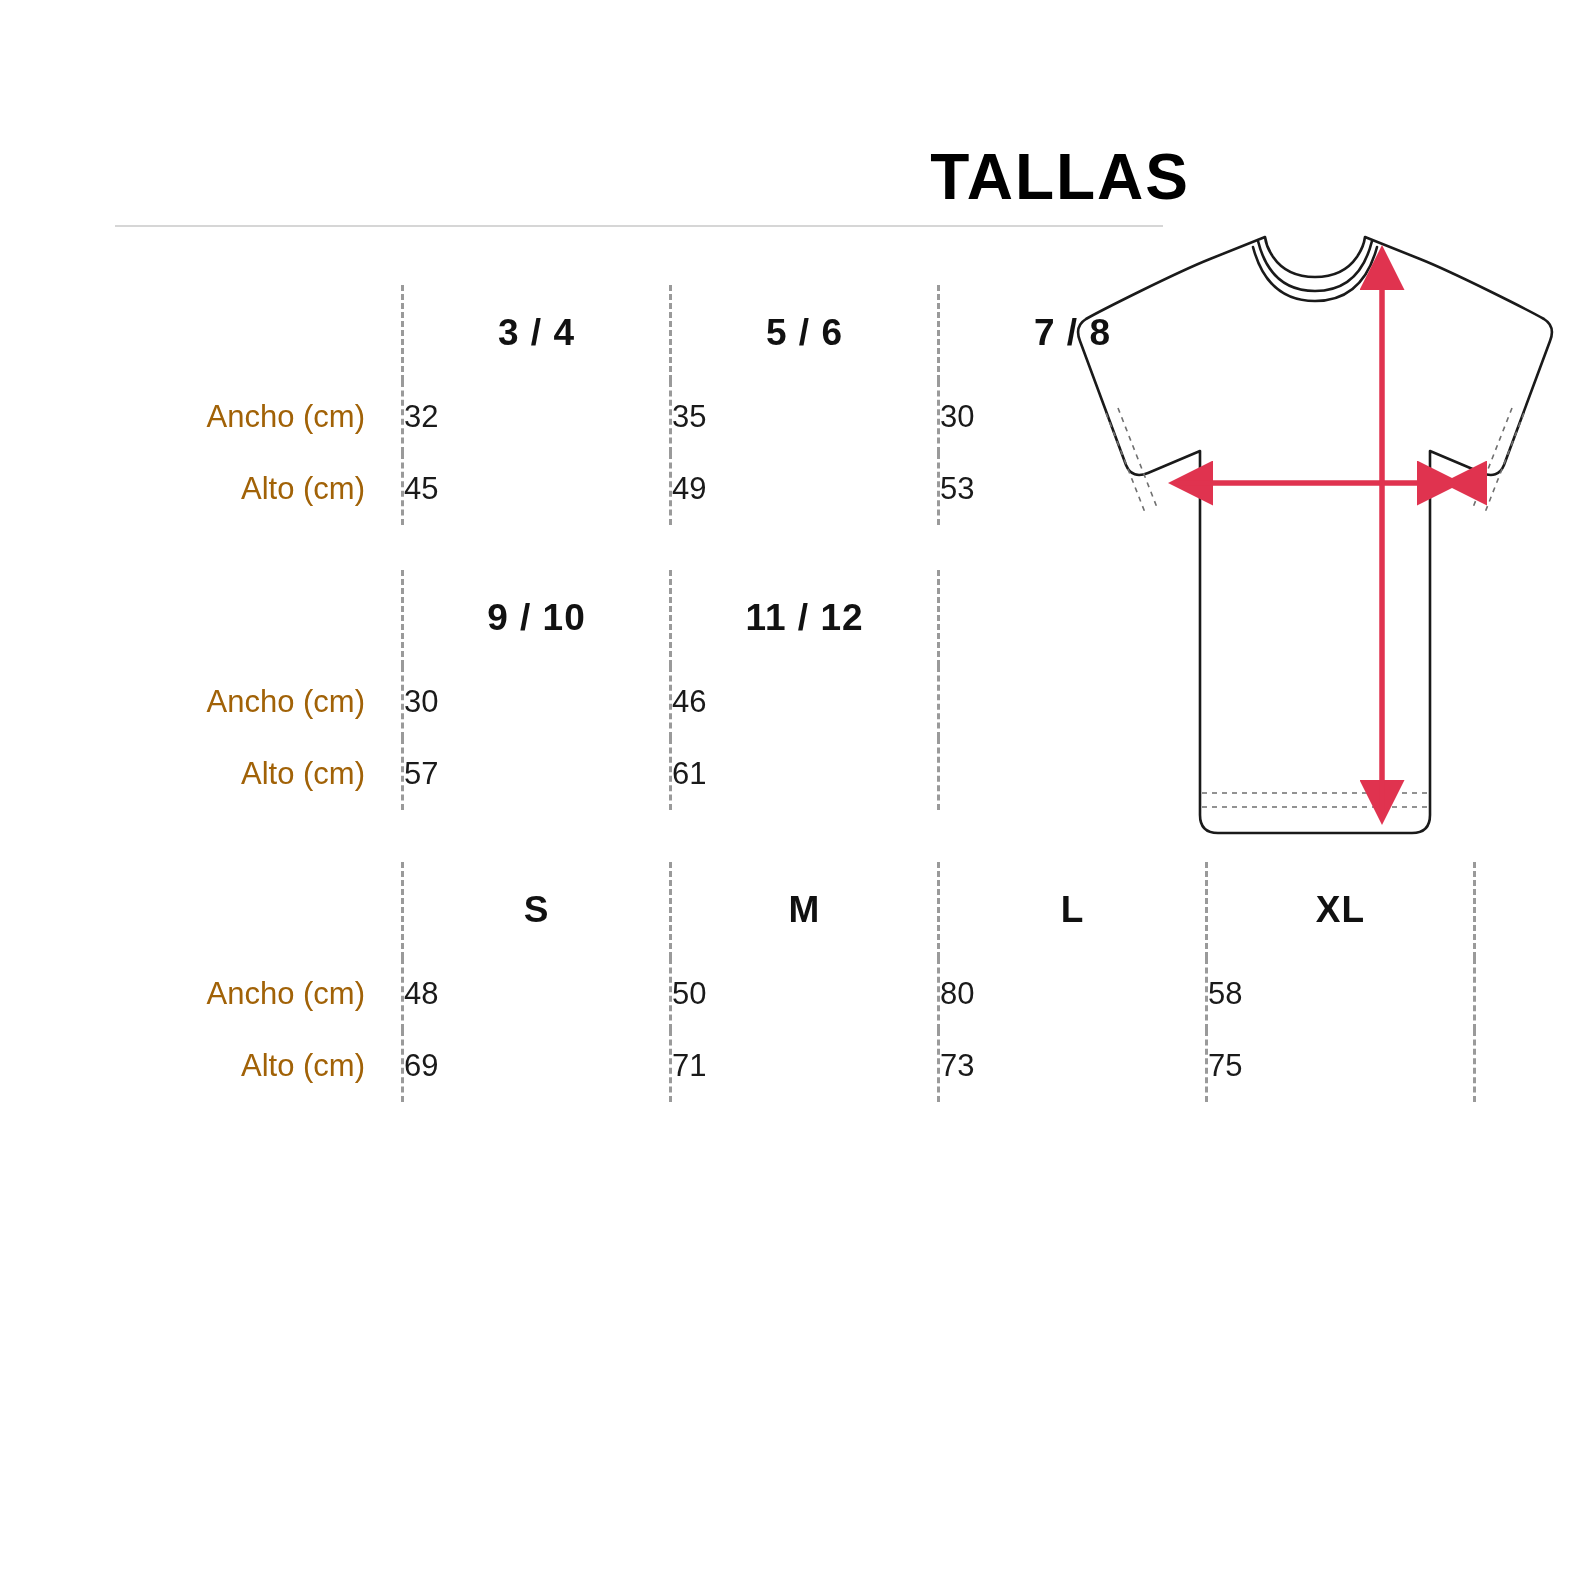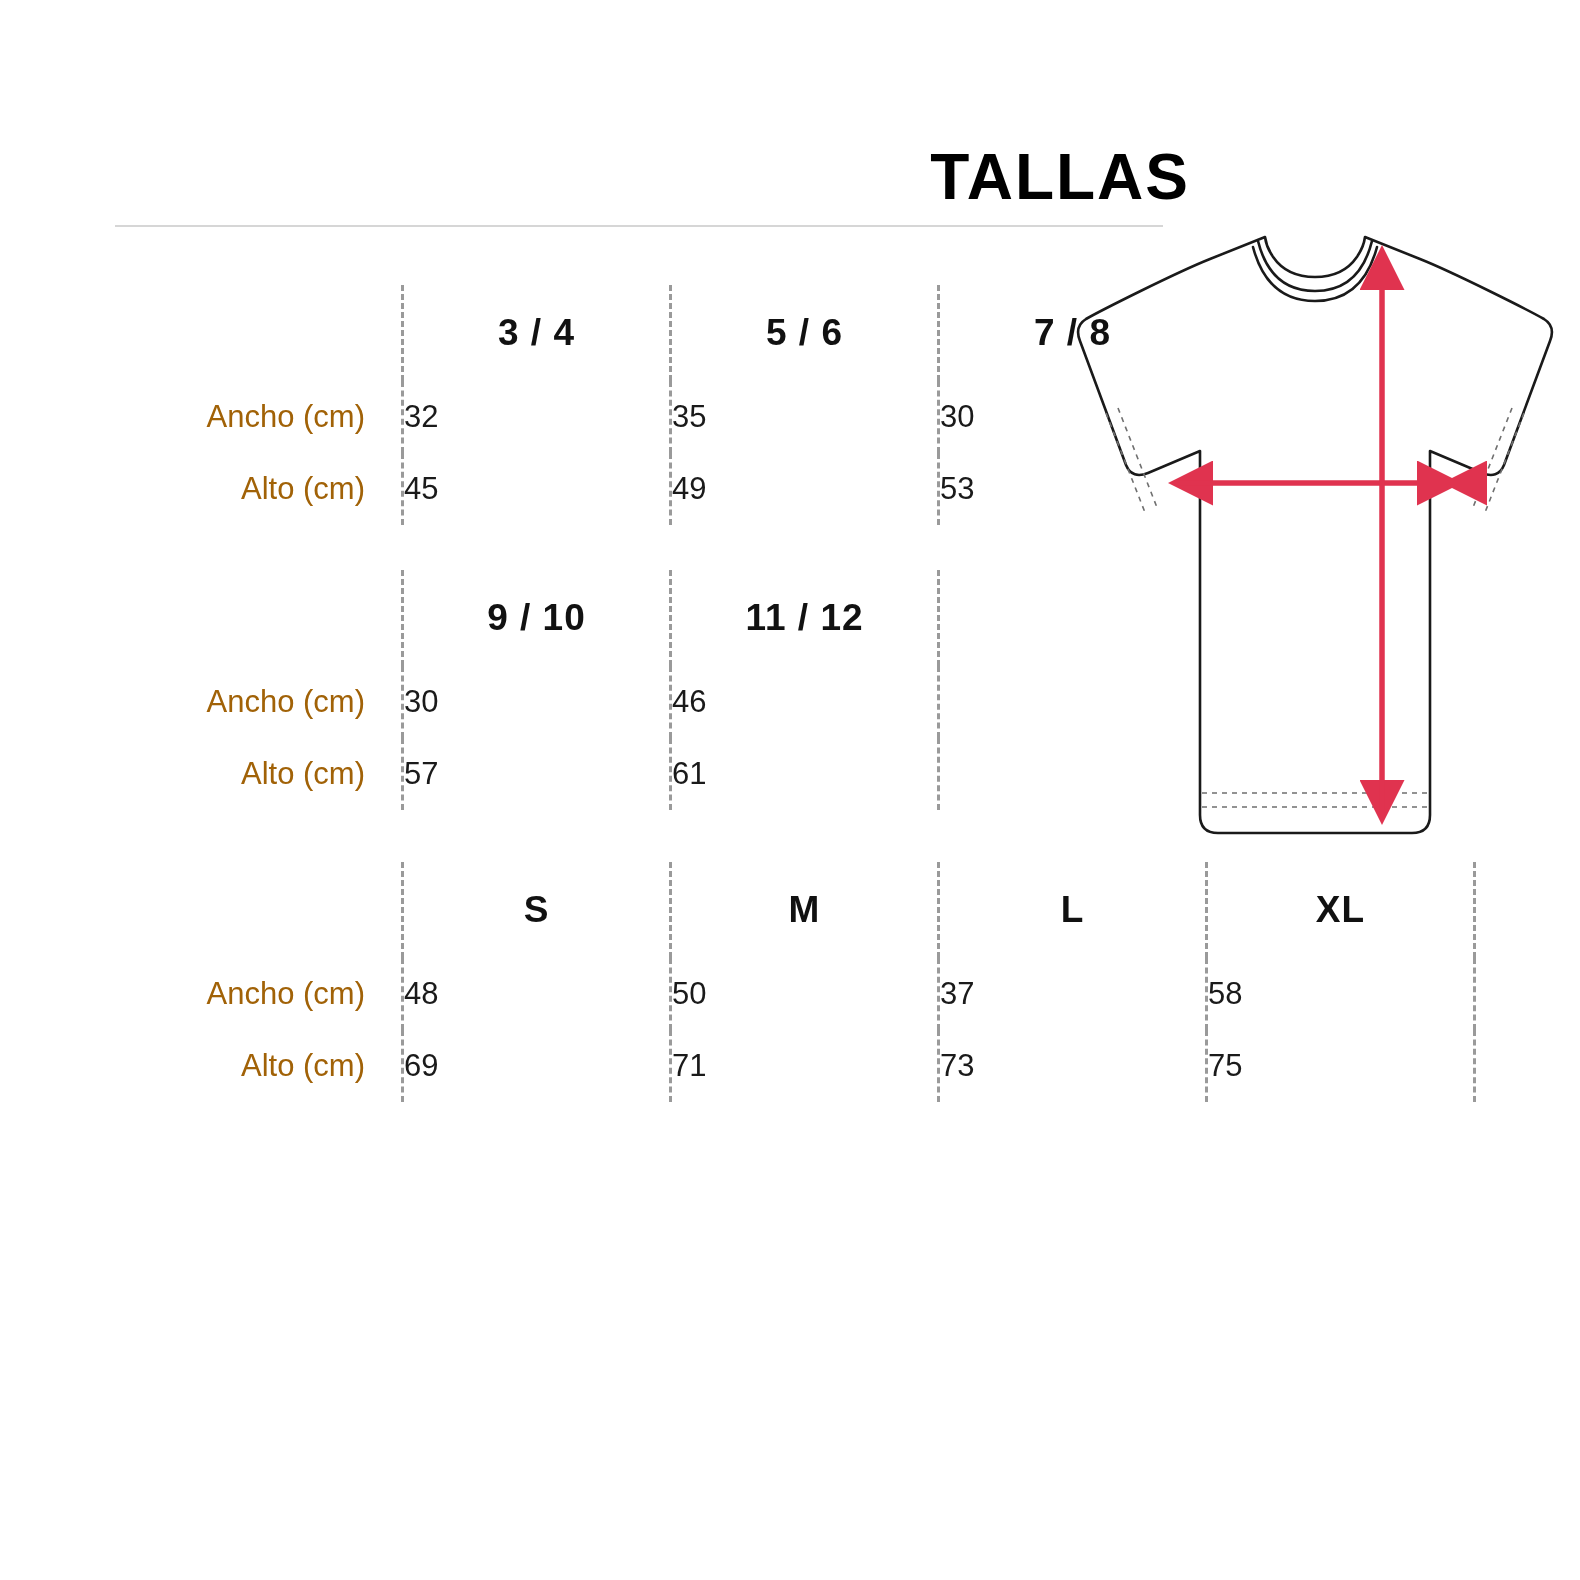--- a/index.html
+++ b/index.html
@@ -167,21 +167,21 @@
         <td class="rowlabel"></td>
         <td class="hdr-cell col-w dash-left">S</td>
         <td class="hdr-cell col-w dash-left">M</td>
         <td class="hdr-cell col-w dash-left">L</td>
         <td class="hdr-cell col-w dash-left dash-right">XL</td>
       </tr>
       <tr>
         <td class="rowlabel">Ancho (cm)</td>
         <td class="val-cell col-w dash-left">48</td>
         <td class="val-cell col-w dash-left">50</td>
-        <td class="val-cell col-w dash-left">37</td>
+        <td class="val-cell col-w dash-left">80</td>
         <td class="val-cell col-w dash-left dash-right">58</td>
       </tr>
       <tr>
         <td class="rowlabel">Alto (cm)</td>
         <td class="val-cell col-w dash-left">69</td>
         <td class="val-cell col-w dash-left">71</td>
         <td class="val-cell col-w dash-left">73</td>
         <td class="val-cell col-w dash-left dash-right">75</td>
       </tr>
     </tbody>

